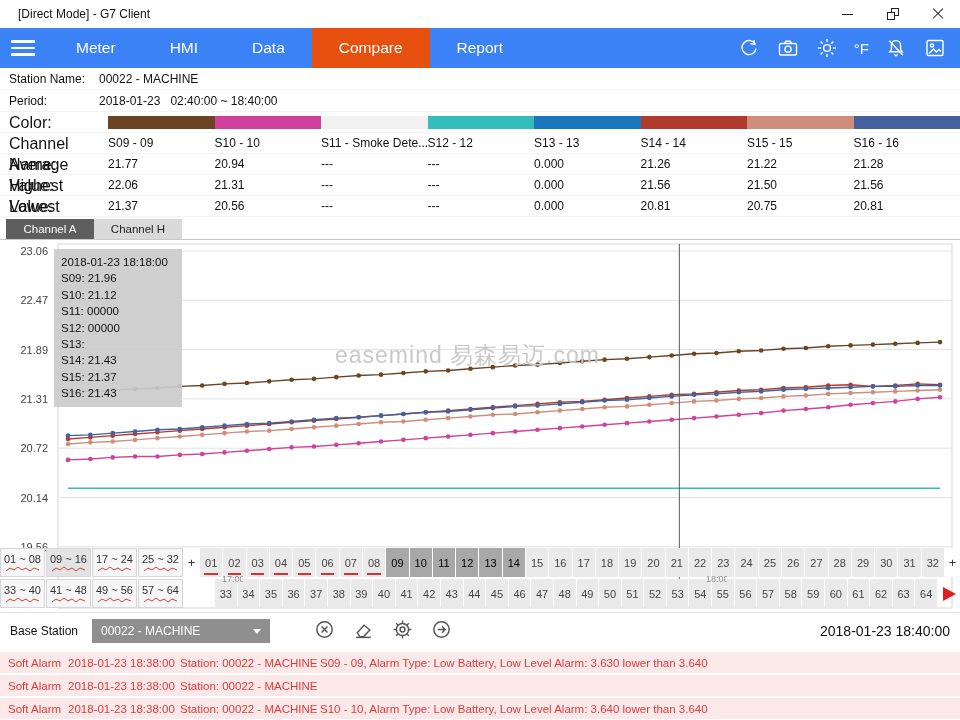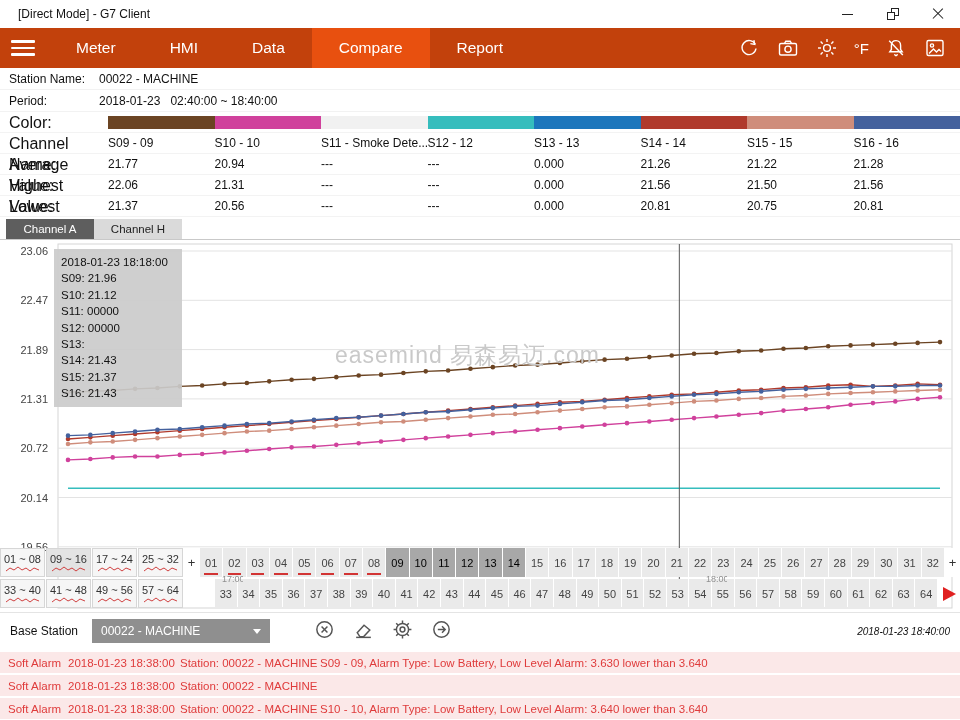--- a/index.html
+++ b/index.html
@@ -14,21 +14,21 @@
   .min-bar { width:11px; height:1px; background:#222; }
   .restore-box { position:relative; width:12px; height:12px; }
   .restore-box .back { position:absolute; top:0; right:0; width:8px; height:8px; border:1px solid #222; }
   .restore-box .front { position:absolute; bottom:0; left:0; width:8px; height:8px; border:1px solid #222; background:#fff; }
   .close-x { position:relative; width:12px; height:12px; }
   .close-x::before,.close-x::after { content:""; position:absolute; left:-1px; top:5px; width:14px; height:1.4px; background:#222; }
   .close-x::before { transform:rotate(45deg); }
   .close-x::after { transform:rotate(-45deg); }
 
   
-  .navbar { height:40px; background:#c2410c; display:flex; align-items:center; }
+  .navbar { height:40px; background:#3b82f6; display:flex; align-items:center; }
   .hamburger { width:24px; margin:0 14px 0 11px; display:flex; flex-direction:column; gap:4px; }
   .hamburger div { height:2.5px; background:#fff; border-radius:1px; }
   .nav-menu { display:flex; height:40px; }
   .nav-item { color:#fff; font-size:15.5px; padding:0 27px; line-height:40px; cursor:default; }
   .nav-item.active { background:#E8500F; }
   .nav-right { margin-left:auto; display:flex; align-items:center; gap:15px; padding-right:13px; }
   .nav-ic { display:flex; align-items:center; justify-content:center; width:24px; height:24px; }
   .nav-ic svg { stroke:#fff; fill:none; stroke-width:1.4; }
   .temp-label { color:#fff; font-size:15px; width:auto; }
 
@@ -78,21 +78,21 @@
 
   
   .footer { height:36px; display:flex; align-items:center; padding:0 10px; }
   .bs-label { font-size:12px; width:82px; }
   .dropdown { width:178px; height:24px; background:#8F8F8F; color:#fff; font-size:12px;
               display:flex; align-items:center; padding:0 9px; cursor:default; }
   .dd-chevron { margin-left:auto; width:0; height:0; border-left:4px solid transparent;
                 border-right:4px solid transparent; border-top:5px solid #fff; }
   .foot-icons { display:flex; gap:18px; margin-left:44px; }
   .foot-ic svg { stroke:#555; fill:none; stroke-width:1.4; }
-  .timestamp { margin-left:auto; font-size:10px;font-style:italic; }
+  .timestamp { margin-left:auto; font-size:14px; }
 
   
   .alarm-list { margin-top:3px; }
   .alarm-row { height:21px; margin-bottom:2px; background:#FBE8E8; color:#DF3B3B; font-size:11.5px;
                display:flex; align-items:center; padding-left:8px; }
   .a-t { width:60px; } .a-tm { width:112px; } .a-st { width:140px; }
   .a-msg { flex:1; overflow:hidden; white-space:nowrap; }
 </style>
 </head>
 <body>

